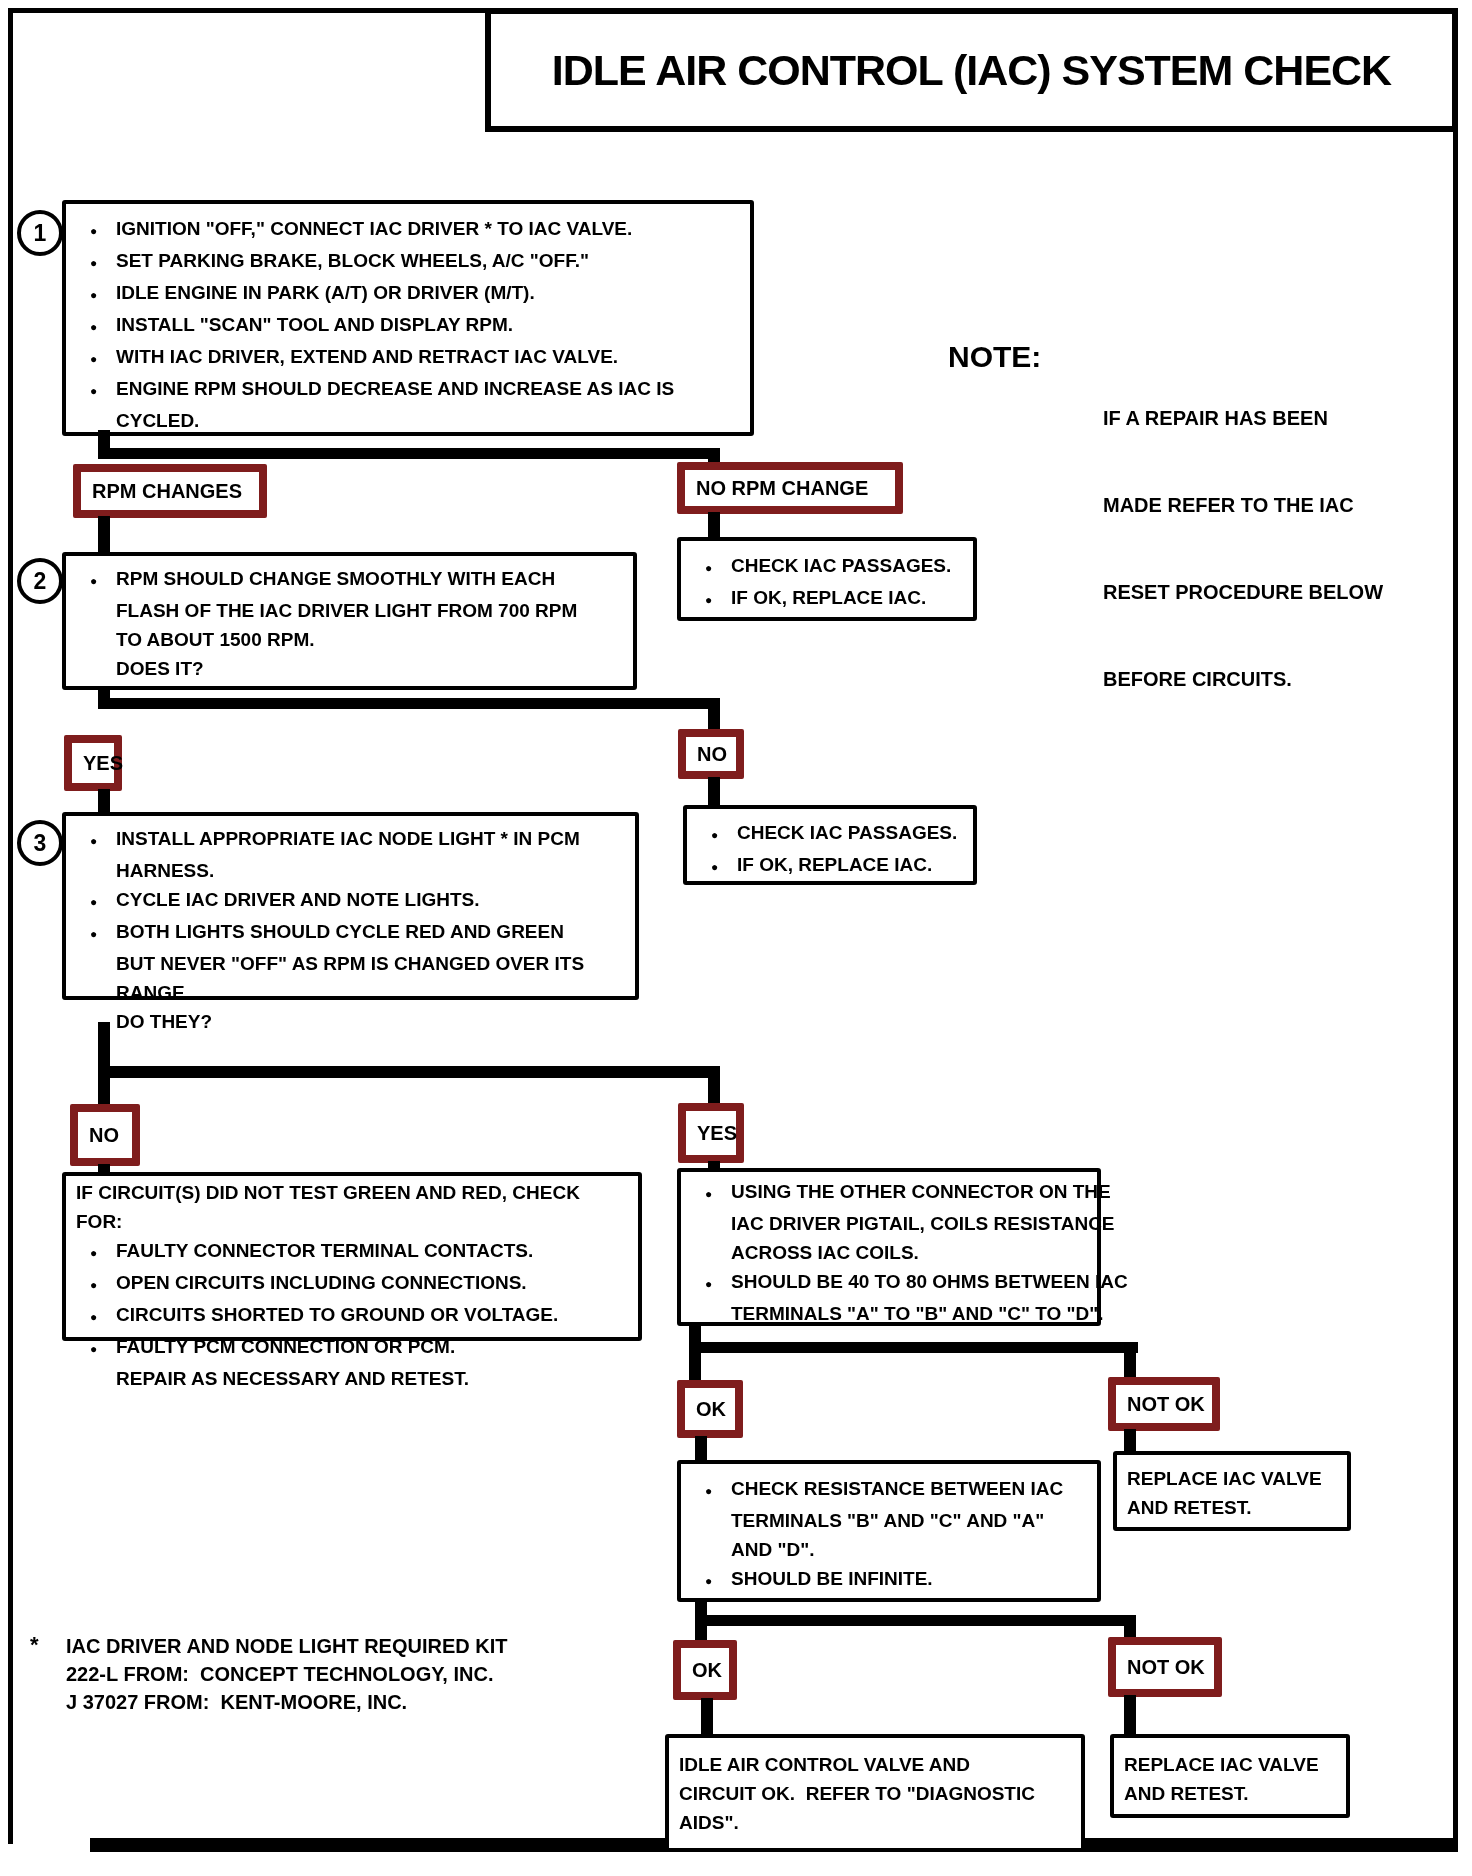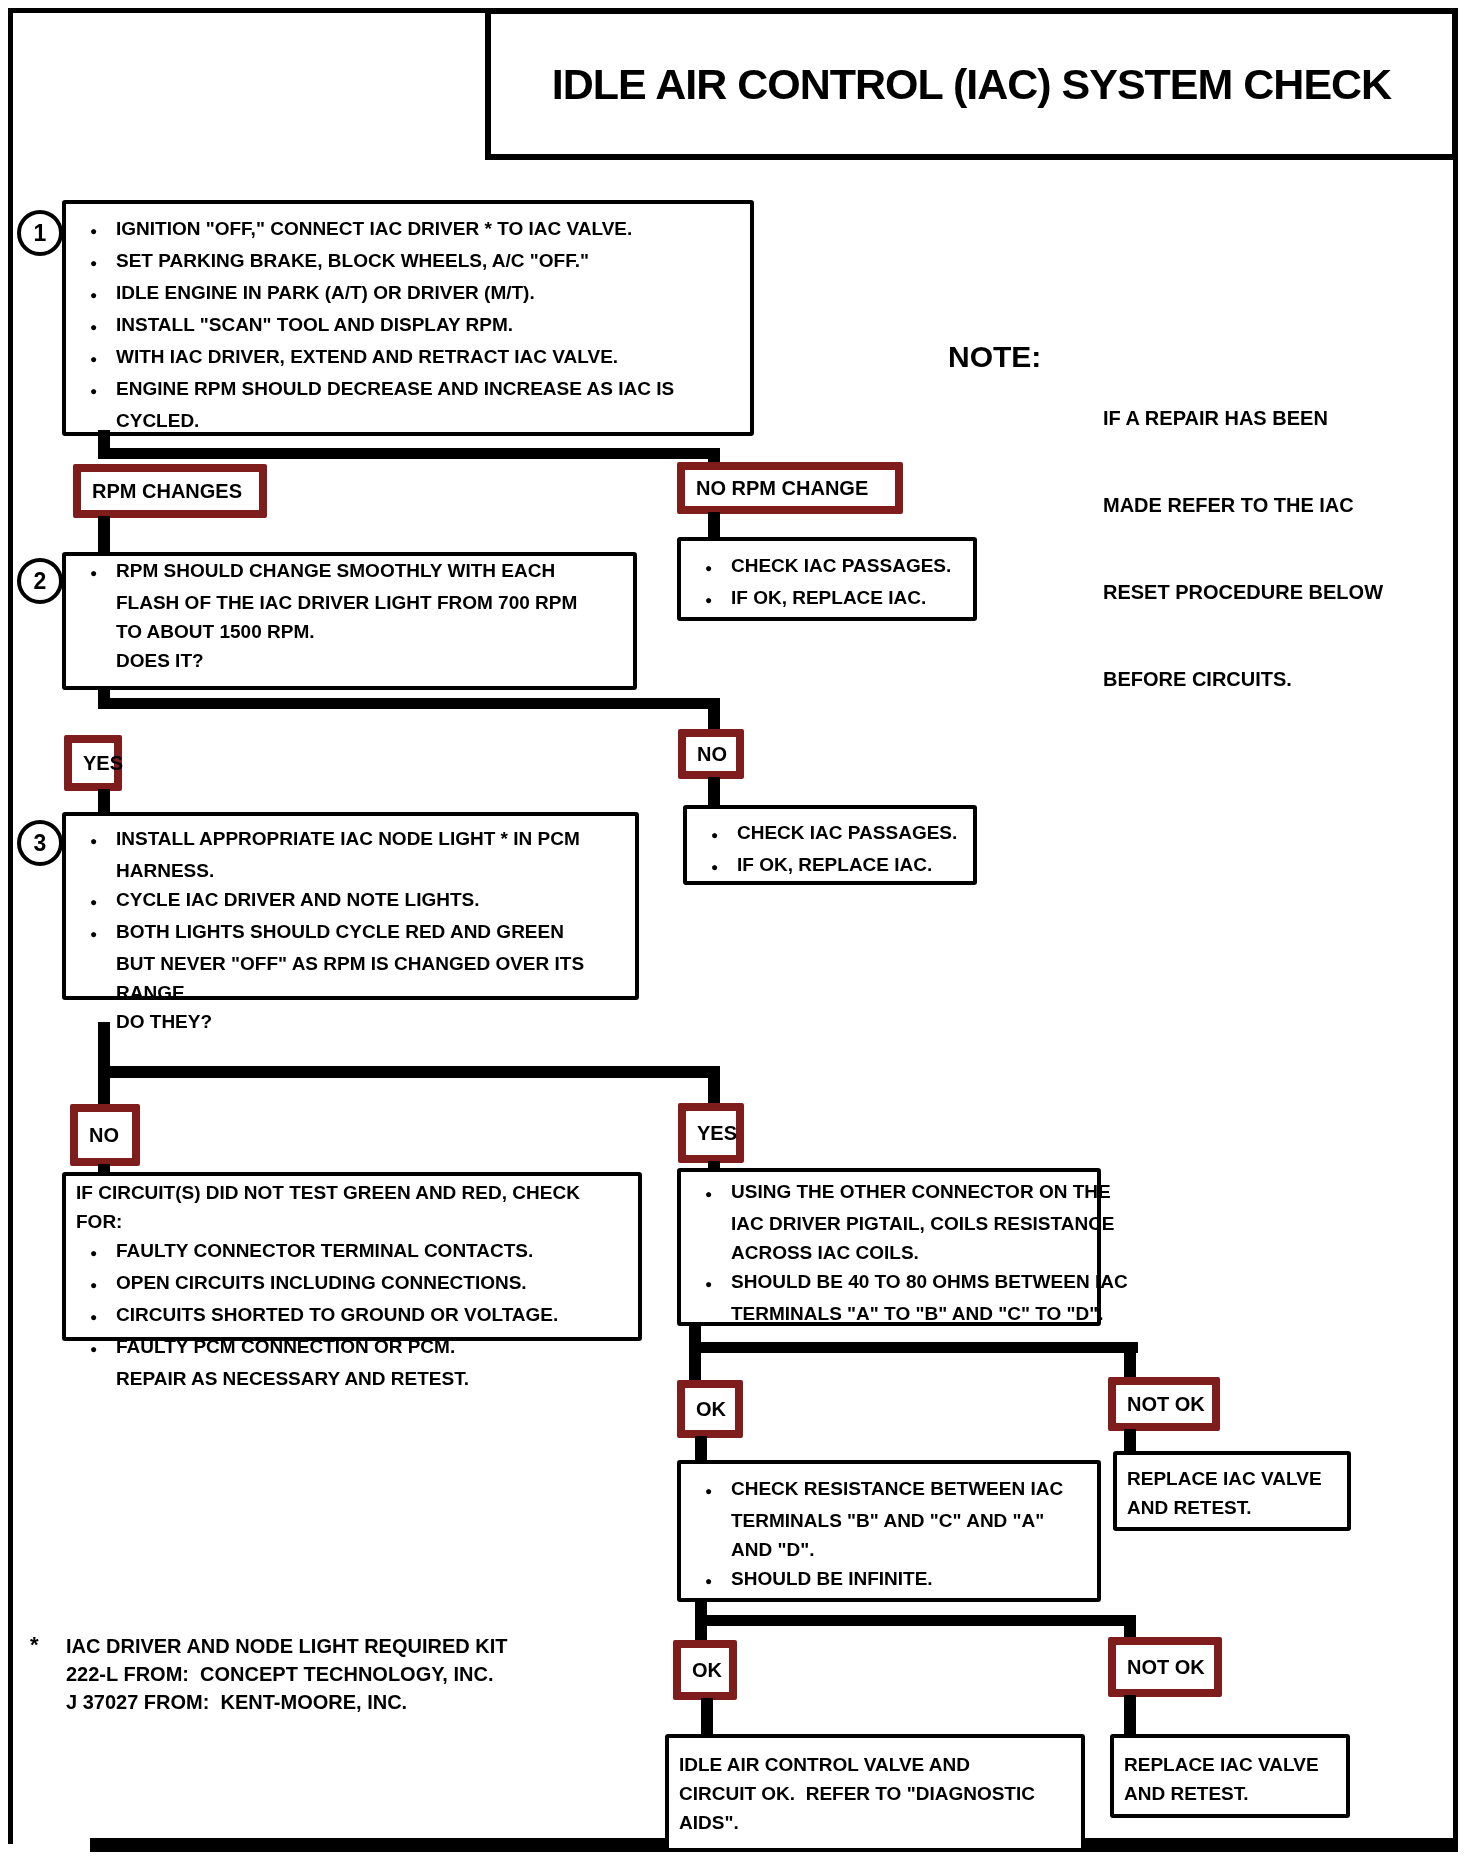--- a/index.html
+++ b/index.html
@@ -27,21 +27,21 @@
   .fnline{font-weight:700;font-size:20px;line-height:28px;white-space:pre;}
 </style>
 </head>
 <body>
 
 <div id="page">
 
   <div class="frame" style="left:8px;top:8px;width:1450px;height:1836px;"></div>
   <div class="line" style="left:90px;top:1838px;width:1368px;height:14px;"></div>
 
-  <div class="titlebox" style="left:485px;top:8px;width:973px;height:152px;">
+  <div class="titlebox" style="left:485px;top:8px;width:973px;height:124px;">
     <div class="titletext">IDLE AIR CONTROL (IAC) SYSTEM CHECK</div>
   </div>
 
   <div class="notelabel" style="left:948px;top:340px;">NOTE:</div>
   <div class="notetext" style="left:1103px;top:346px;">
     <div>IF A REPAIR HAS BEEN</div>
     <div>MADE REFER TO THE IAC</div>
     <div>RESET PROCEDURE BELOW</div>
     <div>BEFORE CIRCUITS.</div>
   </div>
@@ -63,21 +63,21 @@
   <div class="line" style="left:98px;top:430px;width:12px;height:24px;"></div>
   <div class="line" style="left:98px;top:448px;width:622px;height:11px;"></div>
   <div class="line" style="left:708px;top:448px;width:12px;height:18px;"></div>
 
   <div class="dbox" style="left:73px;top:464px;width:194px;height:54px;">RPM CHANGES</div>
   <div class="dbox" style="left:677px;top:462px;width:226px;height:52px;">NO RPM CHANGE</div>
 
   <div class="line" style="left:98px;top:516px;width:12px;height:38px;"></div>
   <div class="line" style="left:708px;top:512px;width:12px;height:27px;"></div>
 
-  <div class="box" style="left:62px;top:552px;width:575px;height:138px;">
+  <div class="box" style="left:62px;top:552px;width:575px;height:138px;padding-top:8px;">
     <div class="row bl"><span class="bullet"></span><span>RPM SHOULD CHANGE SMOOTHLY WITH EACH</span></div>
     <div class="row ct"><span>FLASH OF THE IAC DRIVER LIGHT FROM 700 RPM</span></div>
     <div class="row ct"><span>TO ABOUT 1500 RPM.</span></div>
     <div class="row ct"><span>DOES IT?</span></div>
   </div>
 
   <div class="box" style="left:677px;top:537px;width:300px;height:84px;padding-top:10px;">
     <div class="row bl"><span class="bullet"></span><span>CHECK IAC PASSAGES.</span></div>
     <div class="row bl"><span class="bullet"></span><span>IF OK, REPLACE IAC.</span></div>
   </div>

